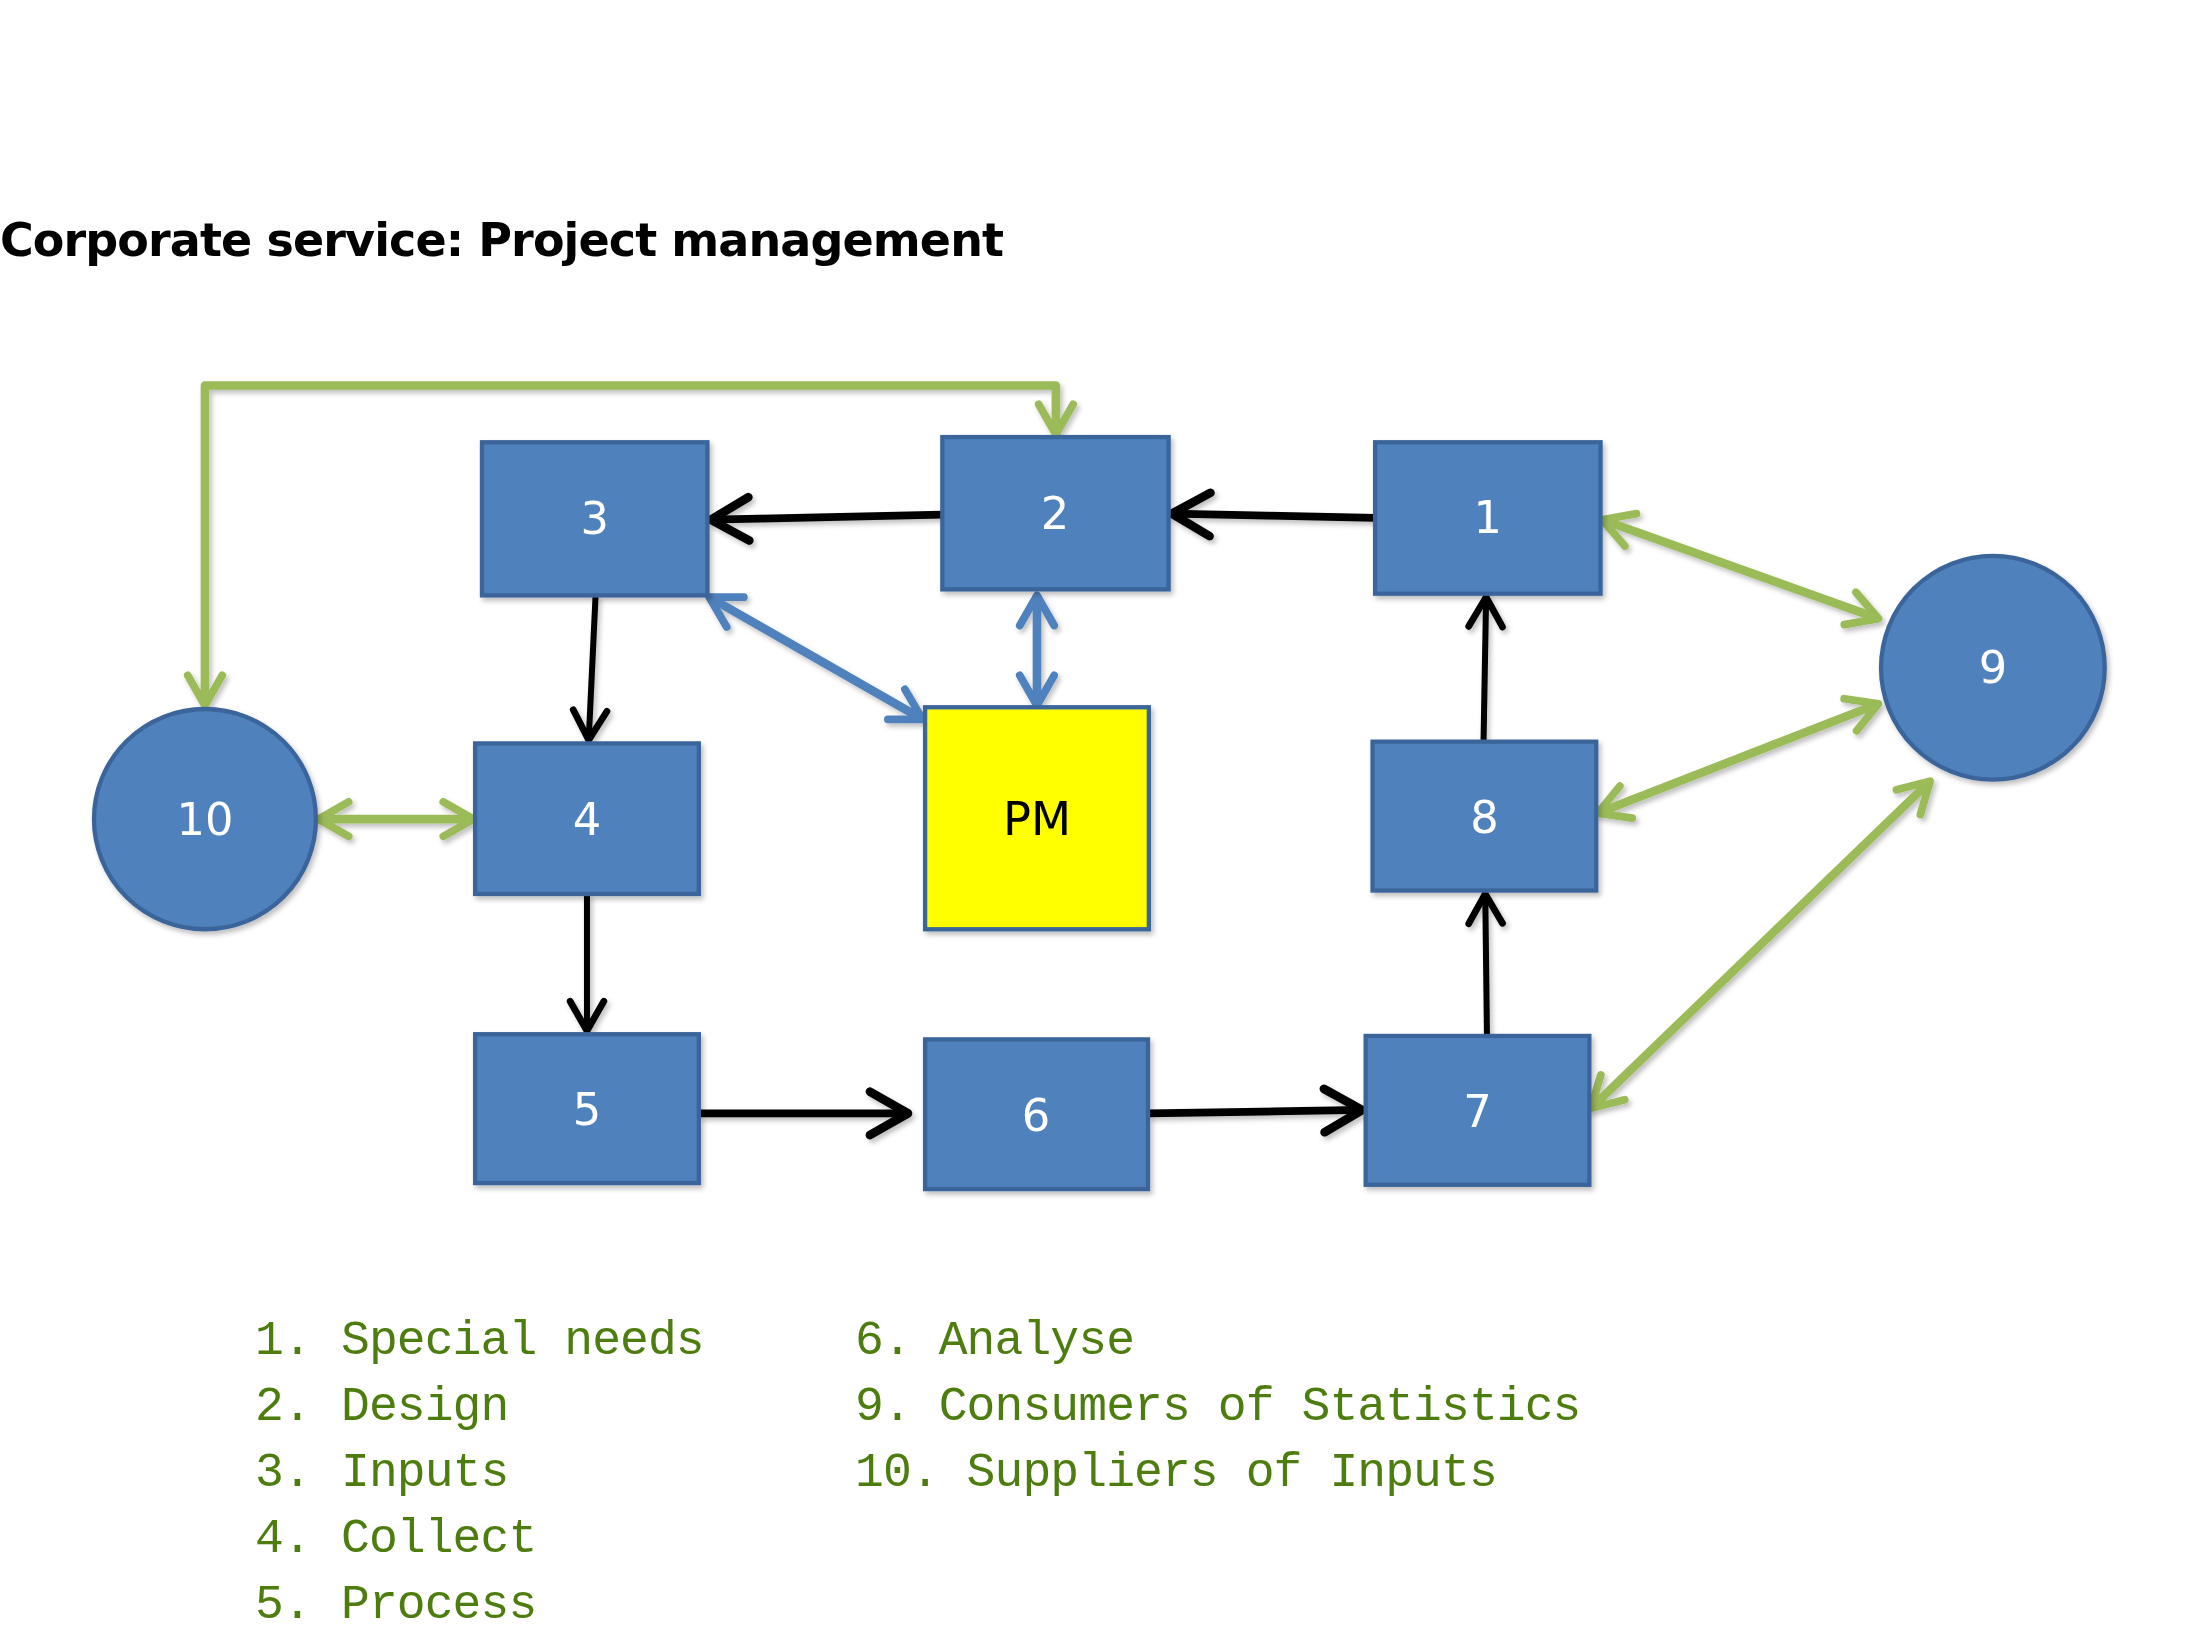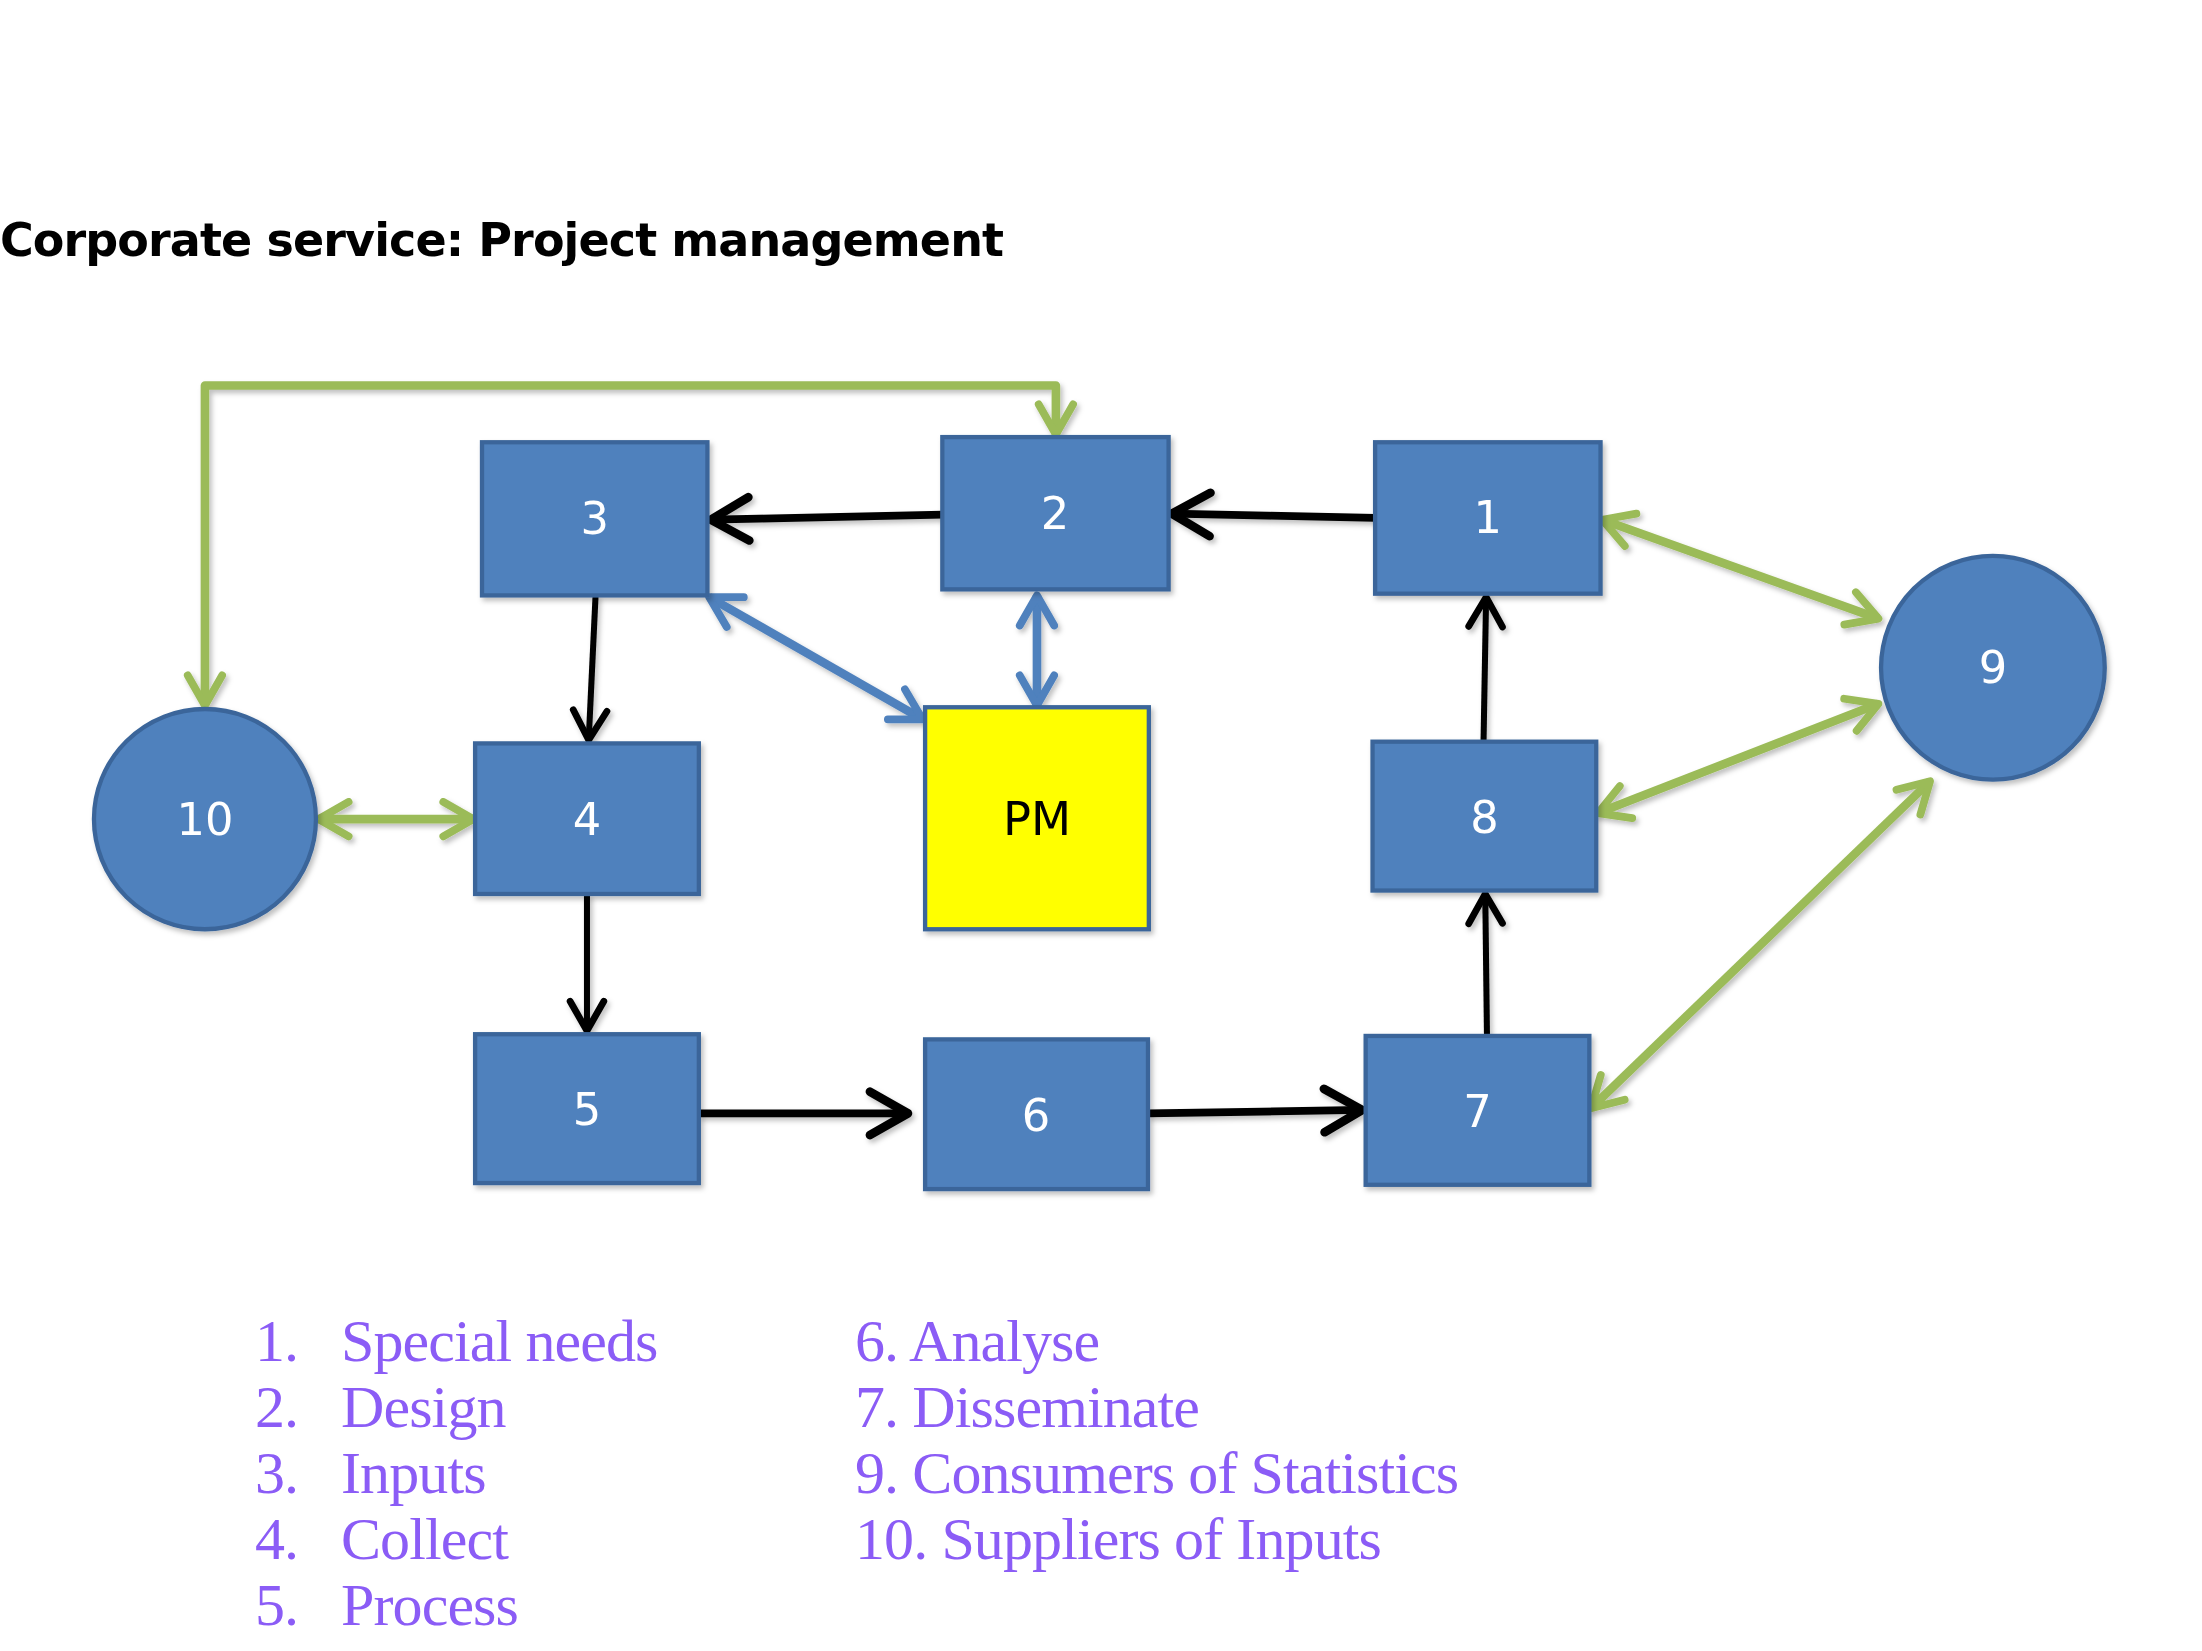--- a/index.html
+++ b/index.html
@@ -1,21 +1,21 @@
 <!DOCTYPE html>
 <html style="font-size:13.8px"><head>
 <meta charset="utf-8">
 <style>
   html, body { margin: 0; padding: 0; background: #ffffff; }
   body { width: 2203px; height: 1652px; position: relative; overflow: hidden; font-family: "Liberation Sans", "DejaVu Sans", sans-serif; }
   #diagram { position: absolute; left: 0; top: 0; width: 2203px; height: 1652px; }
   .title { position: absolute; left: 0; width: 2203px; top: 213px; text-align: left; font-size: 46px; font-weight: bold; color: #000; font-family: "DejaVu Sans", sans-serif; letter-spacing: -0.9px; }
   .node-label { font-family: "DejaVu Sans", sans-serif; font-size: 52px; fill: #ffffff; }
   .pm-label { font-family: "DejaVu Sans", sans-serif; font-size: 54px; fill: #000000; }
-  .legend { position: absolute; top: 1308px; font-family: Liberation Serif, serif; font-size: 60px; color: #8b5cf6; line-height: 66px; letter-spacing: -0.9px; }
+  .legend { position: absolute; top: 1308px; font-family: Liberation Mono, monospace; font-size: 48px; color: #4d7c0f; line-height: 66px; letter-spacing: -0.9px; }
   .legend-left { left: 255px; }
   .legend-right { left: 847px; margin-left: 8px; }
   .legend-item { white-space: nowrap; }
   .legend-left .num { display: inline-block; width: 86px; }
 </style>
 </head>
 <body>
 
 <div class="title">Corporate service: Project management</div>
 
@@ -110,17 +110,16 @@
 <div class="legend legend-left">
   <div class="legend-item"><span class="num">1.</span><span>Special needs</span></div>
   <div class="legend-item"><span class="num">2.</span><span>Design</span></div>
   <div class="legend-item"><span class="num">3.</span><span>Inputs</span></div>
   <div class="legend-item"><span class="num">4.</span><span>Collect</span></div>
   <div class="legend-item"><span class="num">5.</span><span>Process</span></div>
 </div>
 
 <div class="legend legend-right">
   <div class="legend-item">6. Analyse</div>
-  <div class="legend-item">7. Disseminate</div>
   <div class="legend-item">9. Consumers of Statistics</div>
   <div class="legend-item">10. Suppliers of Inputs</div>
 </div>
 
 
 </body></html>

